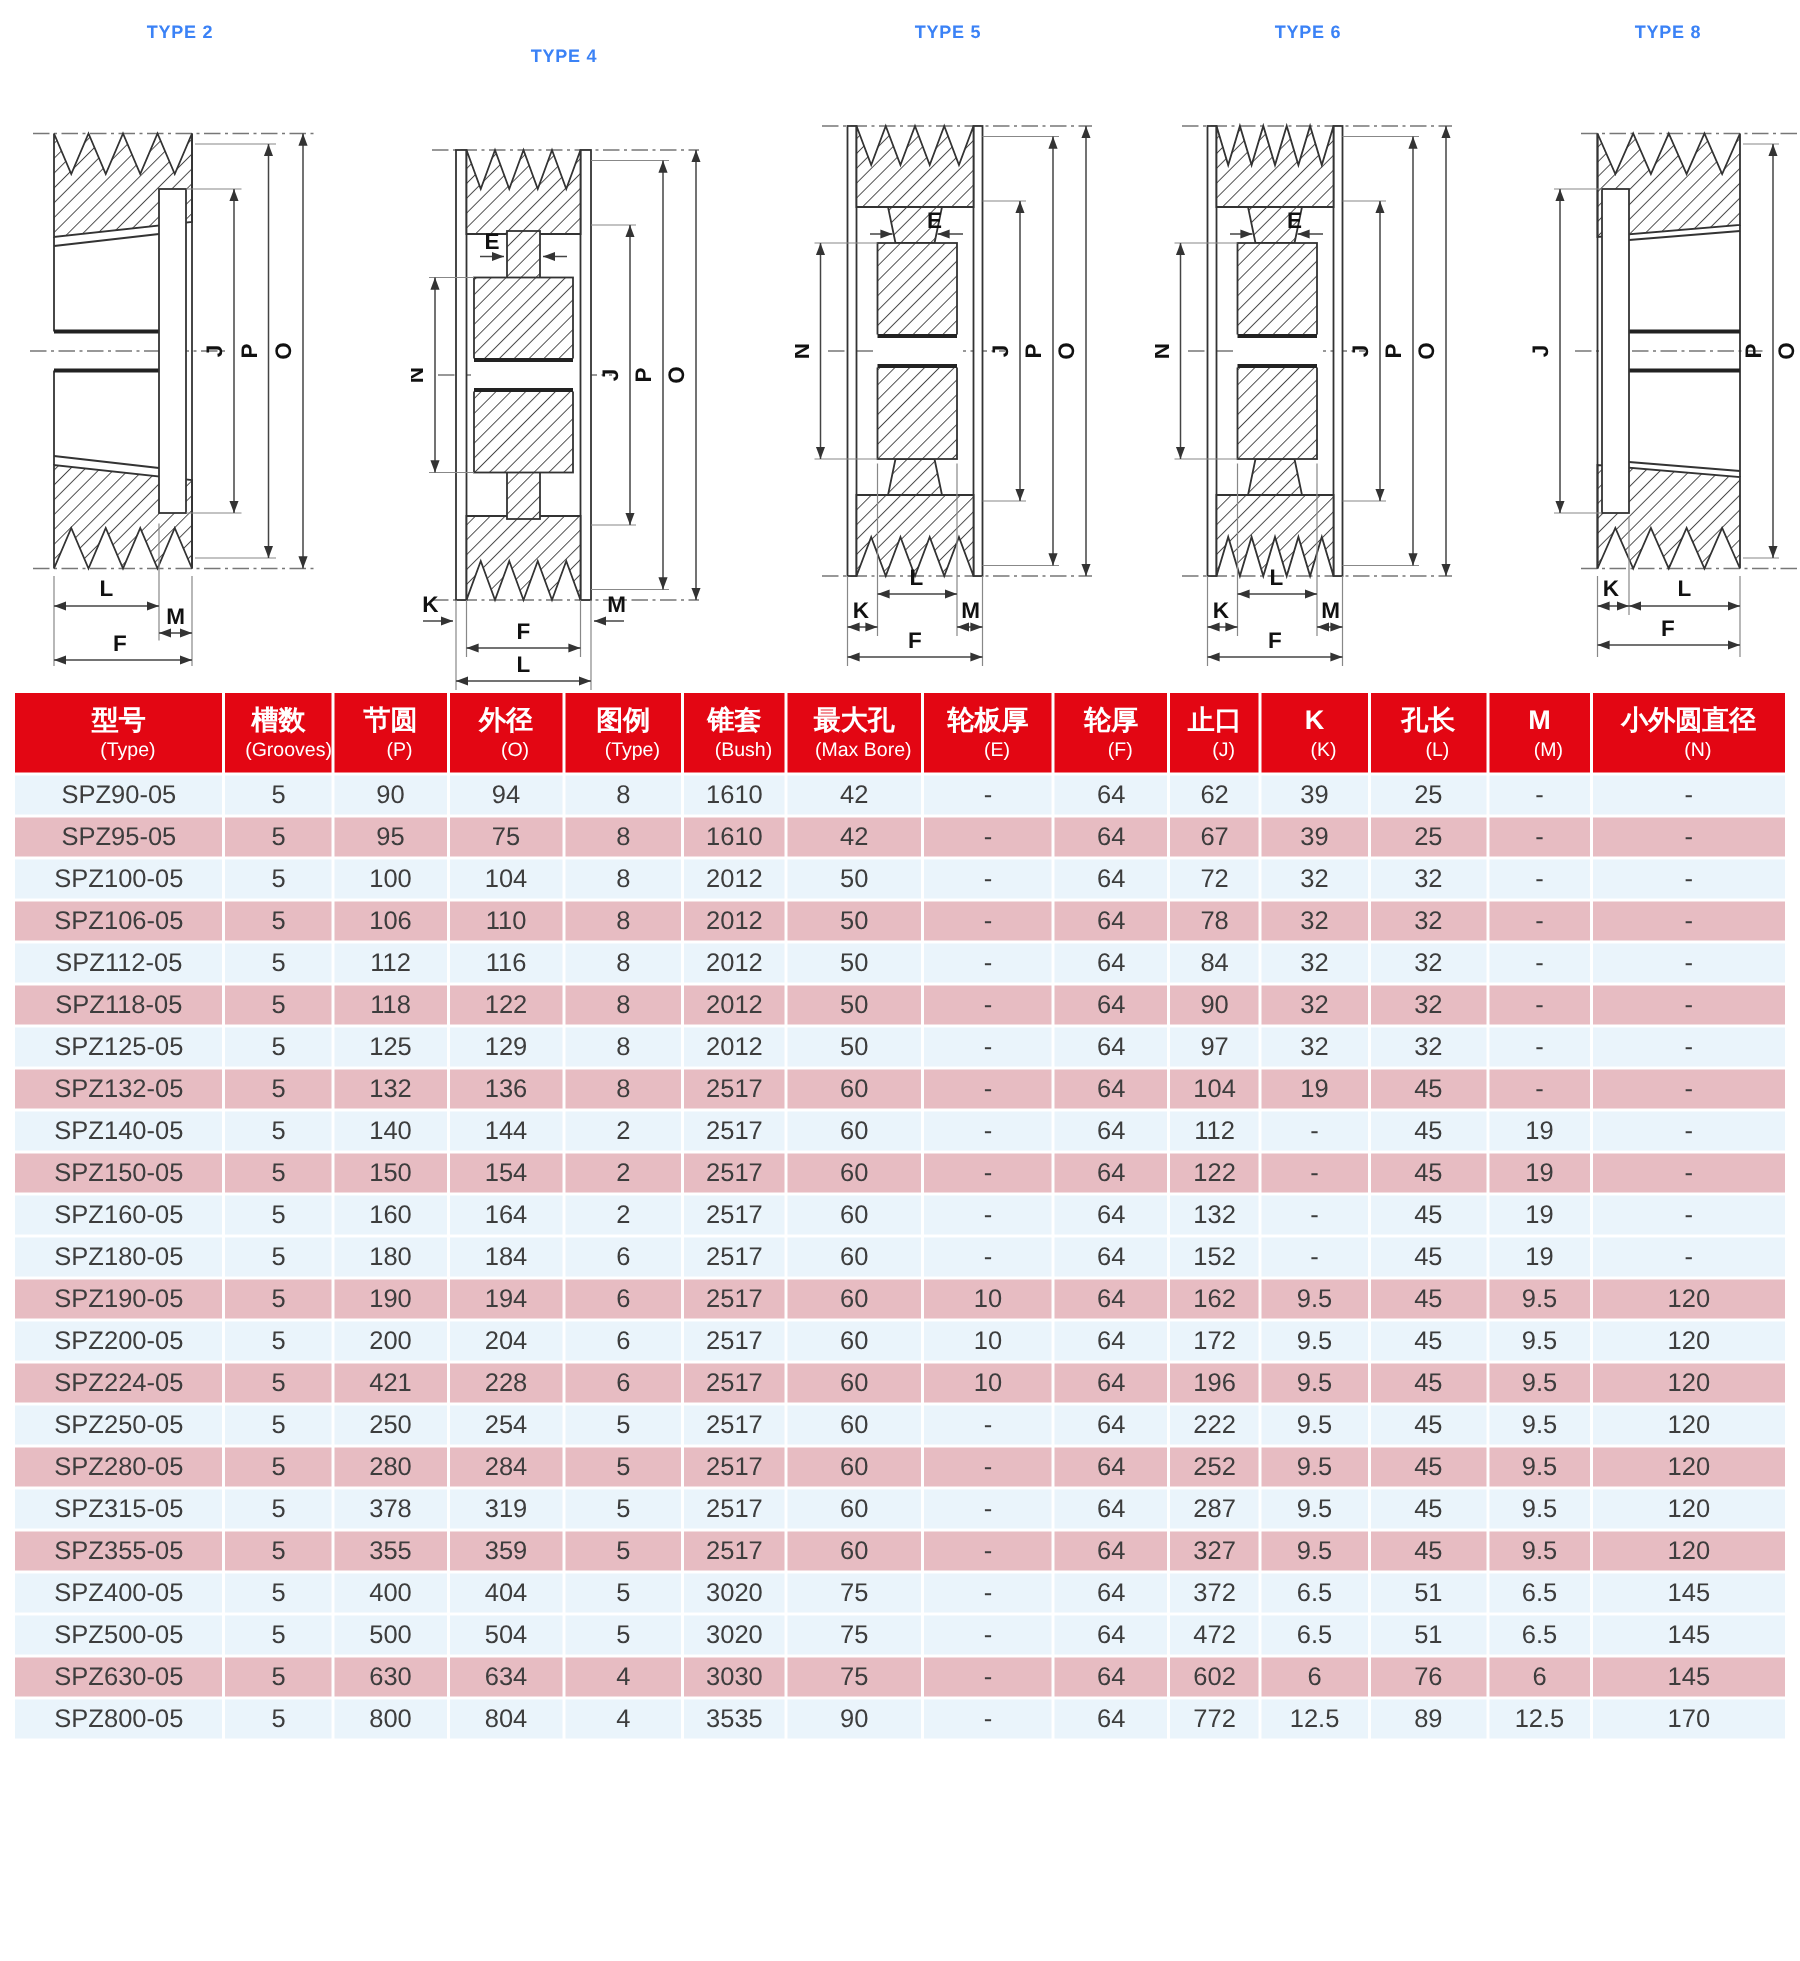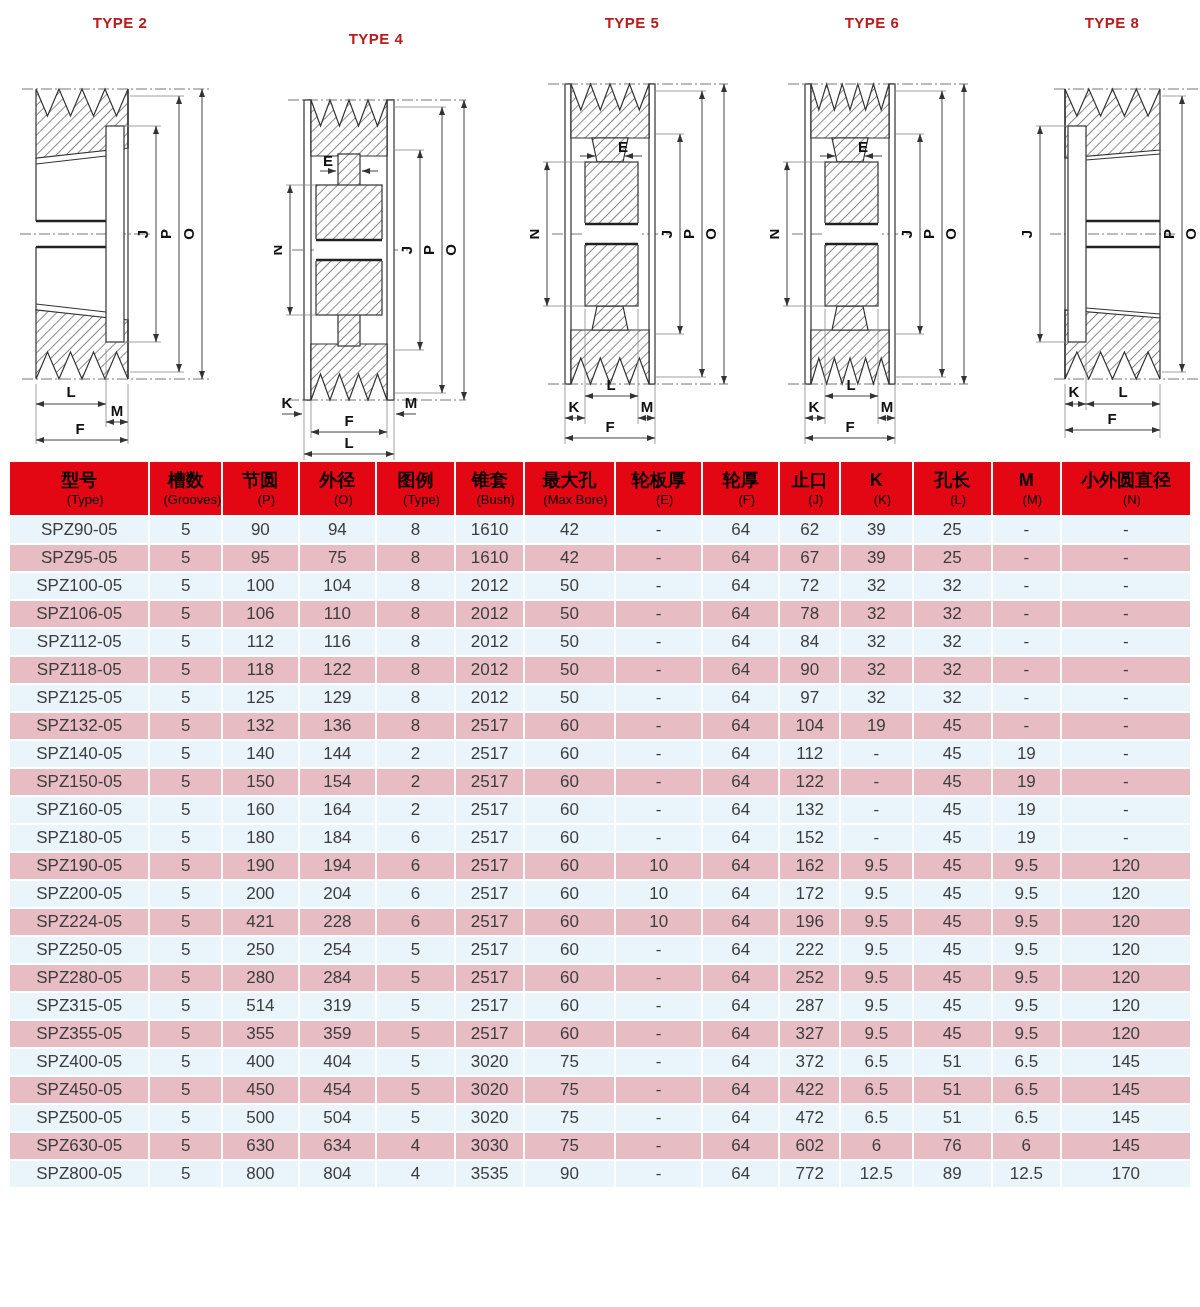--- a/index.html
+++ b/index.html
@@ -2,37 +2,37 @@
 <html style="--red: #e30613; --pink: #e7bcc2; --blue: #eaf4fb;"><head>
 <meta charset="utf-8">
 <style>
   :root{
     --red:#e30613; --pink:#e7bcc2; --blue:#eaf4fb; --ink:#3d3d3d;
   }
   html,body{margin:0;padding:0;background:#fff;}
   body{width:1200px;font-family:"Liberation Sans","DejaVu Sans",sans-serif;}
   .diagrams{display:flex;height:458px;align-items:flex-start;}
   .diagram{width:240px;flex:0 0 240px;}
-  .diagram-title{margin-top:14px;height:20px;text-align:center;font-size:15px;font-weight:bold;
-    color:#b91c1c;letter-spacing:.5px;}
+  .diagram-title{margin-top:14px;height:20px;text-align:center;font-size:12px;font-weight:bold;
+    color:#3b82f6;letter-spacing:.5px;}
   .svg-holder{display:flex;justify-content:center;}
   .svg-holder svg{display:block;}
   
   .hatched{fill:url(#hatch);stroke:#333;stroke-width:1.2;}
   .wline{stroke:#333;stroke-width:1.2;fill:none;}
   .wfill{fill:#fff;stroke:#333;stroke-width:1.2;}
   .heavy{stroke:#222;stroke-width:2.6;}
   .dim{stroke:#444;stroke-width:1;}
   .ext{stroke:#888;stroke-width:.8;}
   .cl{stroke:#777;stroke-width:1;stroke-dasharray:11 3 2 3;}
   .dlab{font-family:"Liberation Sans",sans-serif;font-size:15px;font-weight:bold;fill:#111;}
   
   .table-wrap{padding:2px 8px 6px;}
   table.spec{width:100%;border-collapse:separate;border-spacing:2px;table-layout:fixed;}
-  table.spec th{background:var(--red);color:#000000;padding:7px 1px 8px;vertical-align:middle;}
+  table.spec th{background:var(--red);color:#ffffff;padding:7px 1px 8px;vertical-align:middle;}
   .h-zh{font-size:18px;font-weight:bold;line-height:1.25;}
   .h-en{font-size:13px;font-weight:normal;line-height:1.2;padding-left:12px;}
   table.spec td{text-align:center;font-size:17px;color:var(--ink);height:26px;padding:0;
     line-height:26px;overflow:hidden;}
   tr.pink td{background:var(--pink);}
   tr.blue td{background:var(--blue);}
 </style>
 </head>
 <body>
 
@@ -622,21 +622,21 @@
           <td>64</td>
           <td>252</td>
           <td>9.5</td>
           <td>45</td>
           <td>9.5</td>
           <td>120</td>
         </tr>
         <tr class="blue">
           <td>SPZ315-05</td>
           <td>5</td>
-          <td>514</td>
+          <td>378</td>
           <td>319</td>
           <td>5</td>
           <td>2517</td>
           <td>60</td>
           <td>-</td>
           <td>64</td>
           <td>287</td>
           <td>9.5</td>
           <td>45</td>
           <td>9.5</td>
@@ -667,36 +667,20 @@
           <td>3020</td>
           <td>75</td>
           <td>-</td>
           <td>64</td>
           <td>372</td>
           <td>6.5</td>
           <td>51</td>
           <td>6.5</td>
           <td>145</td>
         </tr>
-        <tr class="pink">
-          <td>SPZ450-05</td>
-          <td>5</td>
-          <td>450</td>
-          <td>454</td>
-          <td>5</td>
-          <td>3020</td>
-          <td>75</td>
-          <td>-</td>
-          <td>64</td>
-          <td>422</td>
-          <td>6.5</td>
-          <td>51</td>
-          <td>6.5</td>
-          <td>145</td>
-        </tr>
         <tr class="blue">
           <td>SPZ500-05</td>
           <td>5</td>
           <td>500</td>
           <td>504</td>
           <td>5</td>
           <td>3020</td>
           <td>75</td>
           <td>-</td>
           <td>64</td>

